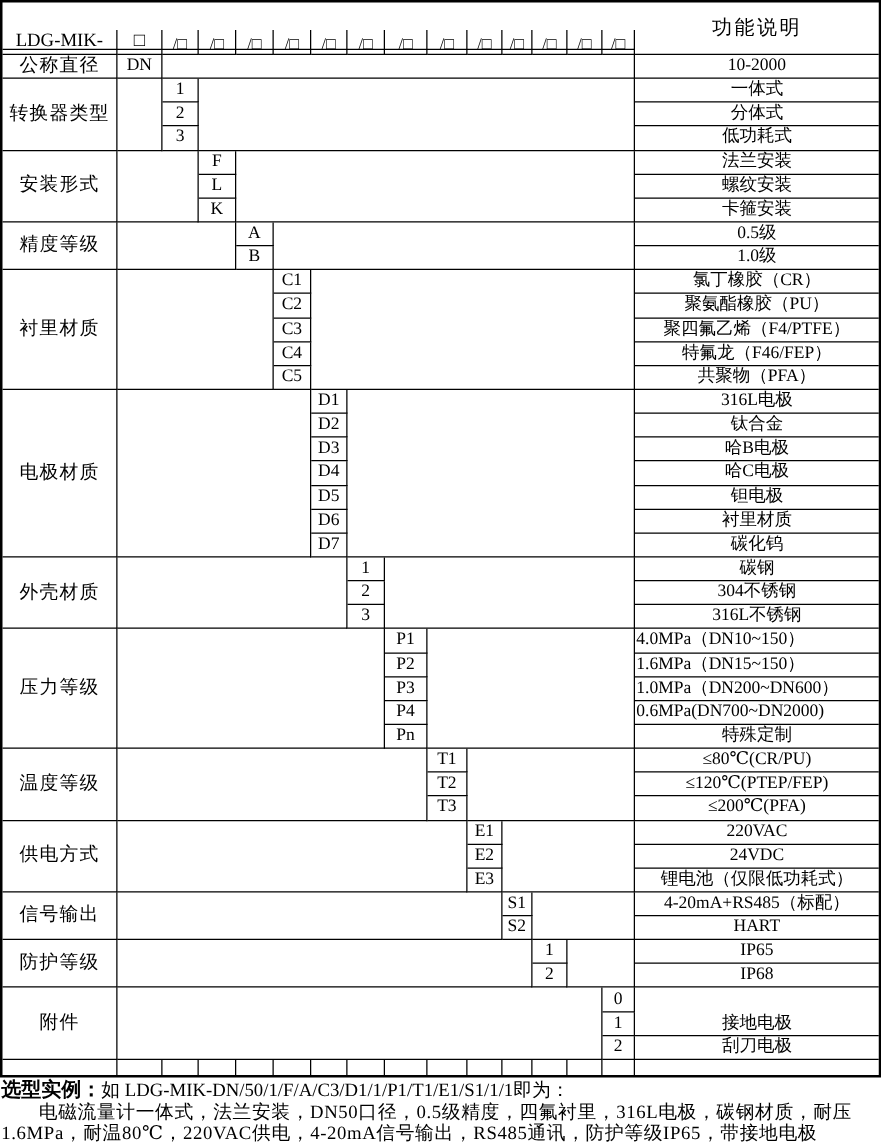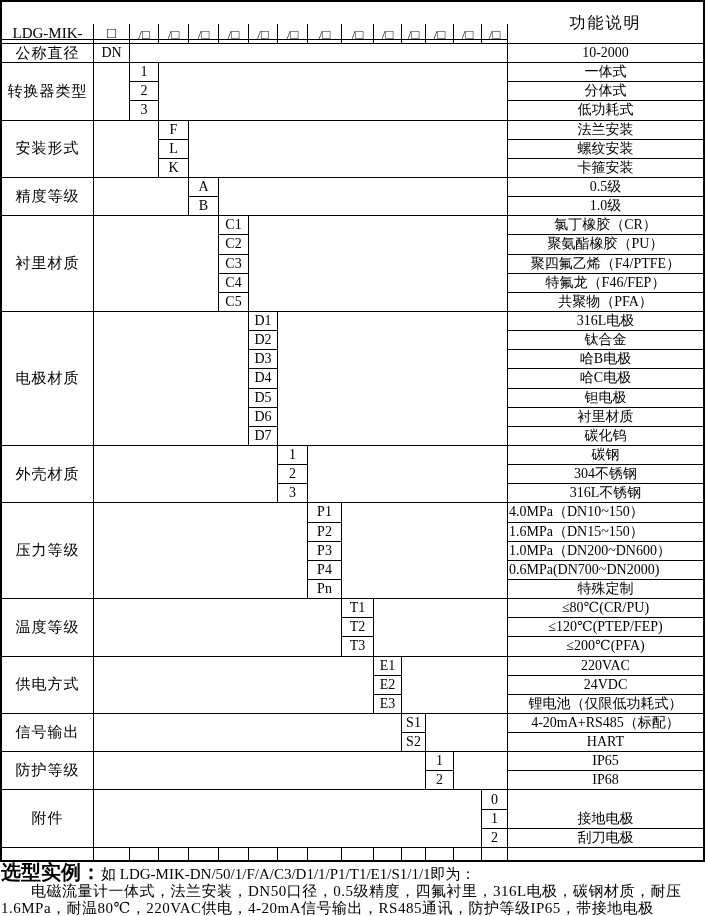--- a/index.html
+++ b/index.html
@@ -29,21 +29,21 @@
   .label-cell { grid-column:1; font-size:15px; letter-spacing:1px; }
   .code-cell { font-size:14px; }
   .desc-cell { grid-column:16; font-size:14px; }
   .desc-left { justify-content:flex-start; padding-left:1px; }
   .empty-cell { }
   .bottom-row { border-bottom:none; }
 
   .example-area { width:705px; height:54px; padding:2px 1px 0 1px;
     font-size:15px; line-height:17px; }
   .example-line1 { white-space:nowrap; }
-  .example-label { font-weight:bold; font-size:20px; }
+  .example-label { font-weight:bold; font-size:16px; }
   .example-code { font-size:15px; }
   .example-desc { text-indent:2em; letter-spacing:0.5px; }
 </style>
 </head>
 <body>
 
 <div class="table-grid" id="selection-table">
   <div class="cell title-cell">电磁流量计选型表</div>
   <div class="cell desc-header-cell last-col">功能说明</div>
   <div class="cell model-cell">LDG-MIK-</div>

